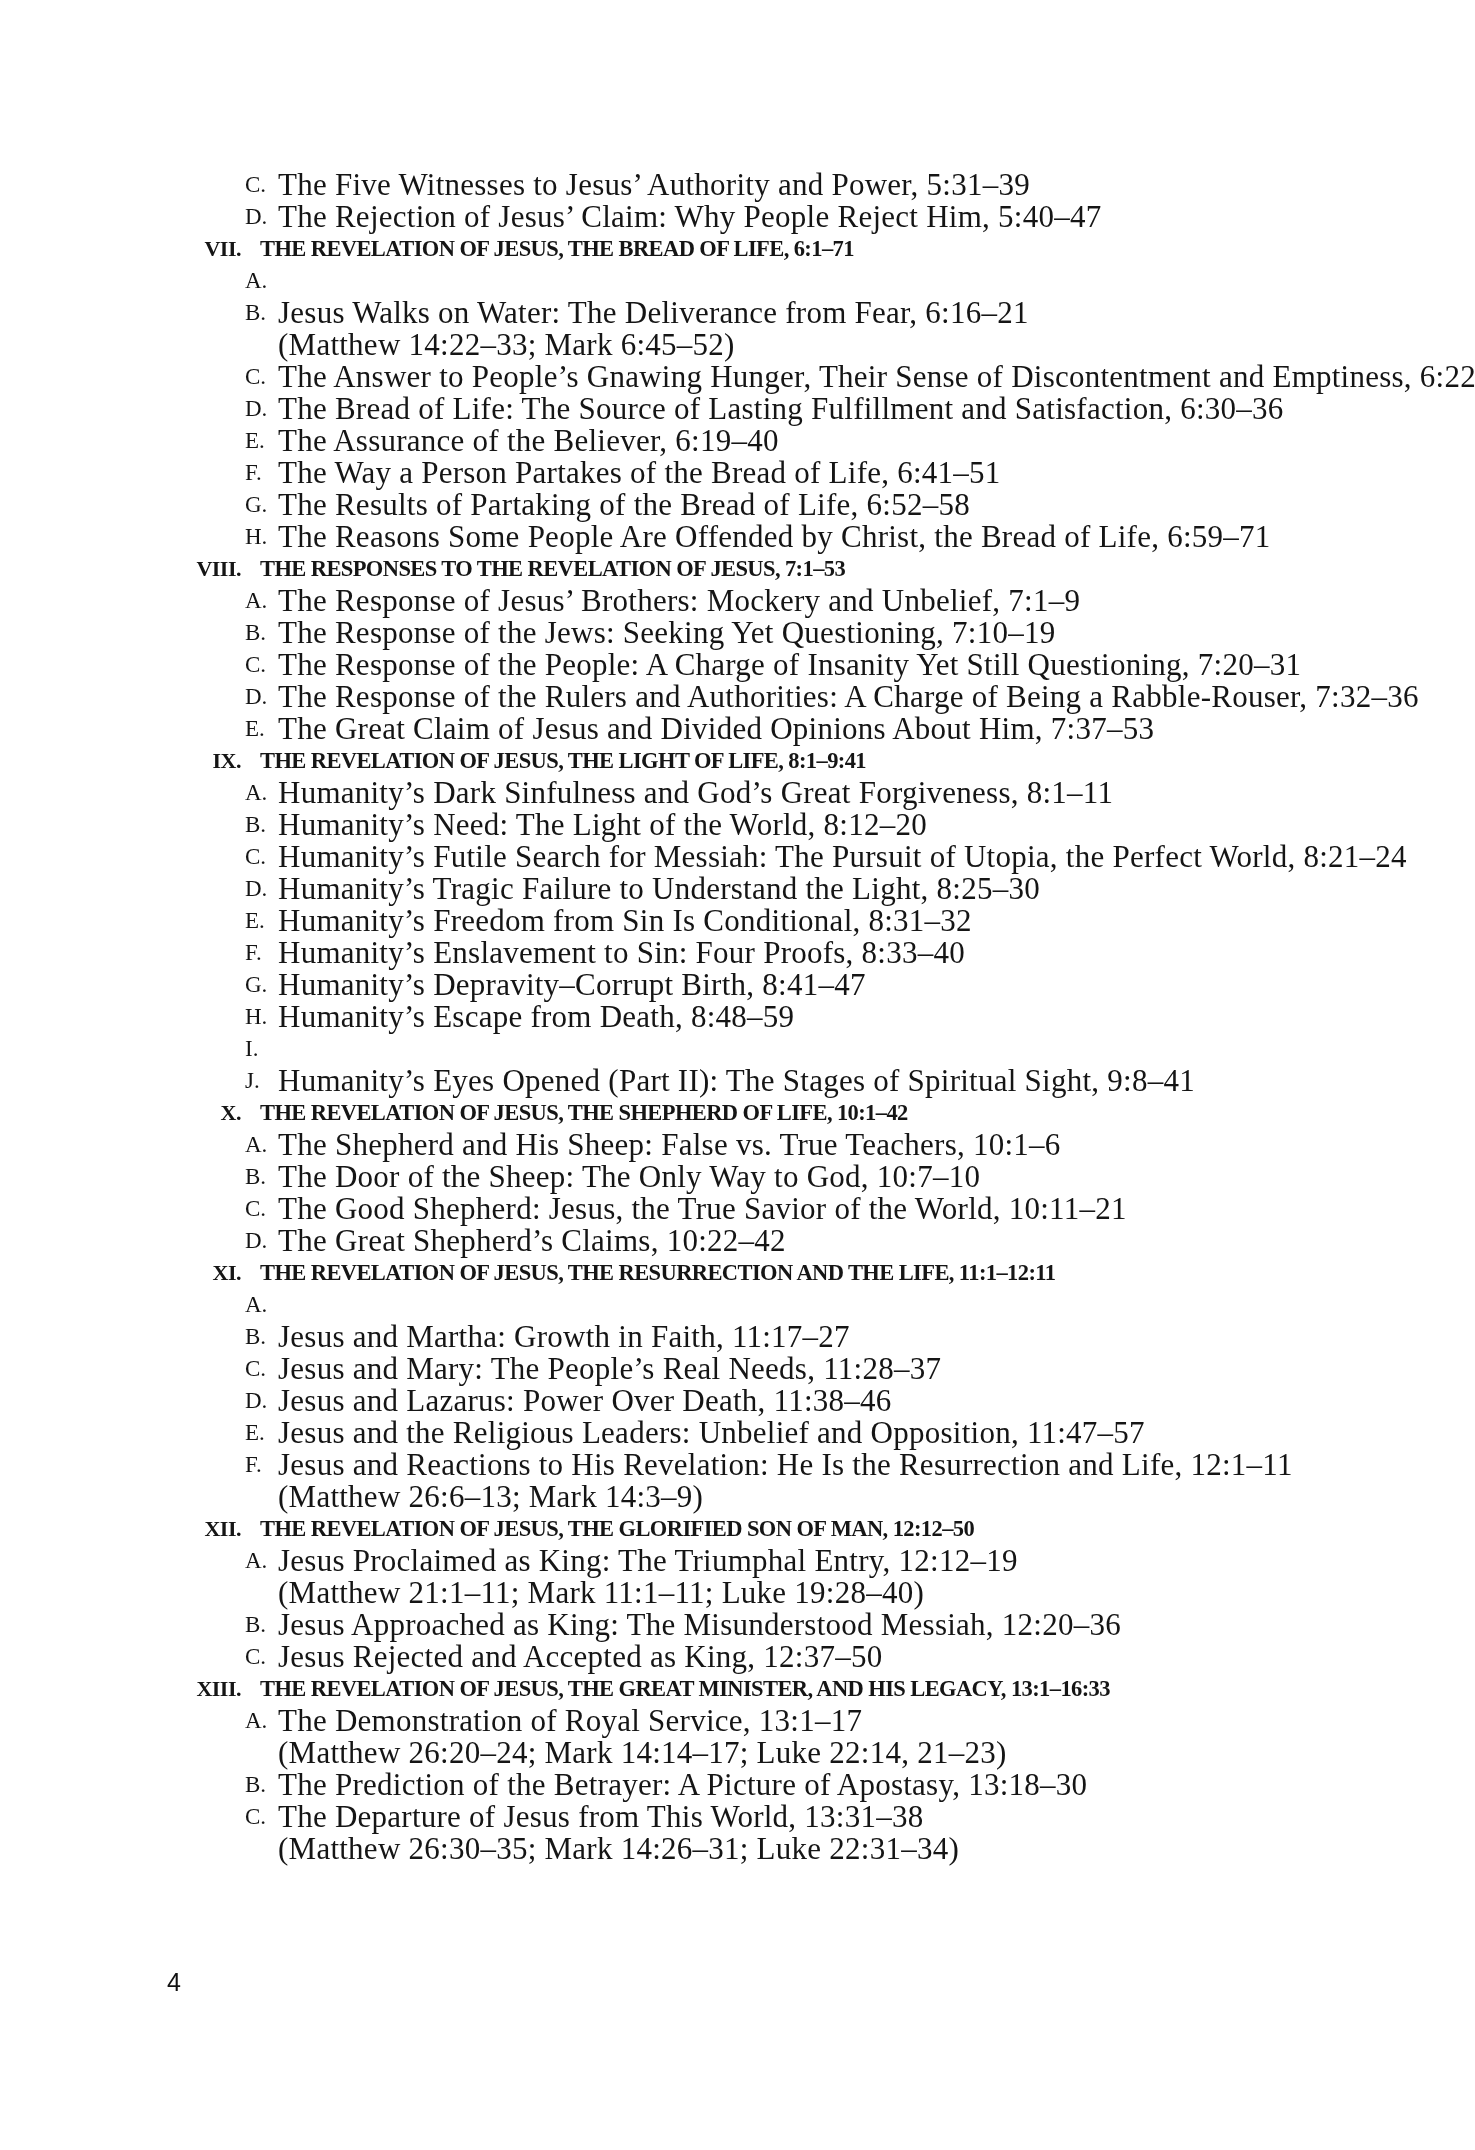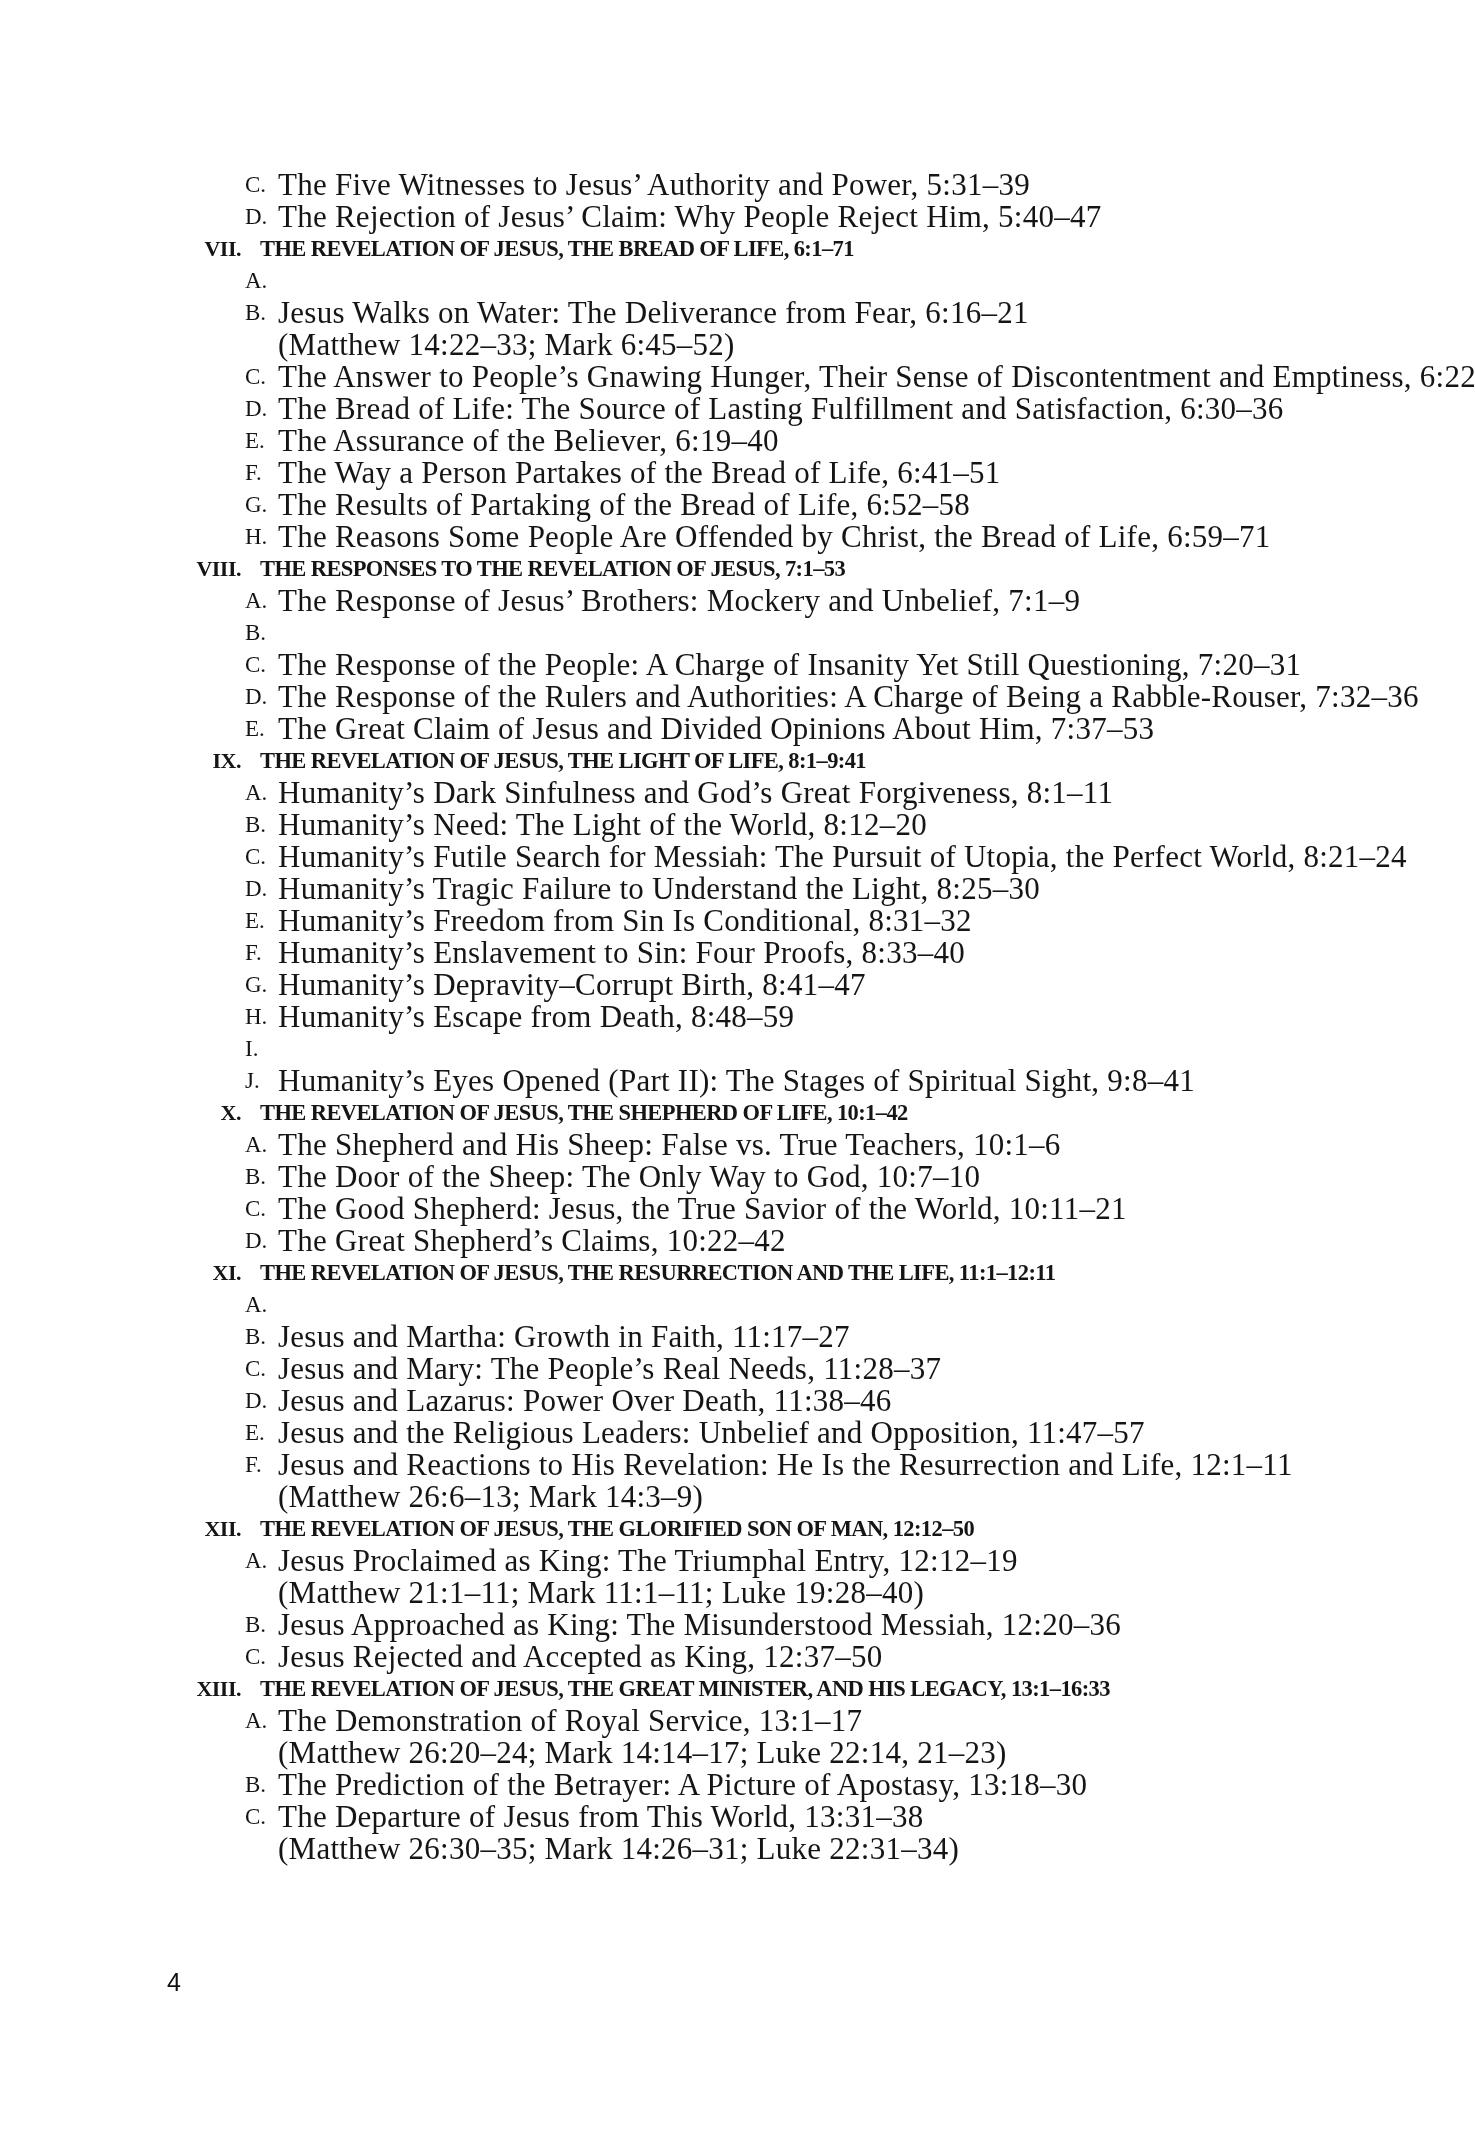--- a/index.html
+++ b/index.html
@@ -124,20 +124,21 @@
       <div class="row section">
         <span class="num">VIII.</span>
         <span class="txt">THE RESPONSES TO THE REVELATION OF JESUS, 7:1–53</span>
       </div>
       <div class="row item">
         <span class="lbl">A.</span>
         <span class="txt">The Response of Jesus’ Brothers: Mockery and Unbelief, 7:1–9</span>
       </div>
       <div class="row item">
         <span class="lbl">B.</span>
+        <span class="txt">The Response of the Jews: Seeking Yet Questioning, 7:10–19</span>
       </div>
       <div class="row item">
         <span class="lbl">C.</span>
         <span class="txt">The Response of the People: A Charge of Insanity Yet Still Questioning, 7:20–31</span>
       </div>
       <div class="row item">
         <span class="lbl">D.</span>
         <span class="txt">The Response of the Rulers and Authorities: A Charge of Being a Rabble-Rouser, 7:32–36</span>
       </div>
       <div class="row item">

